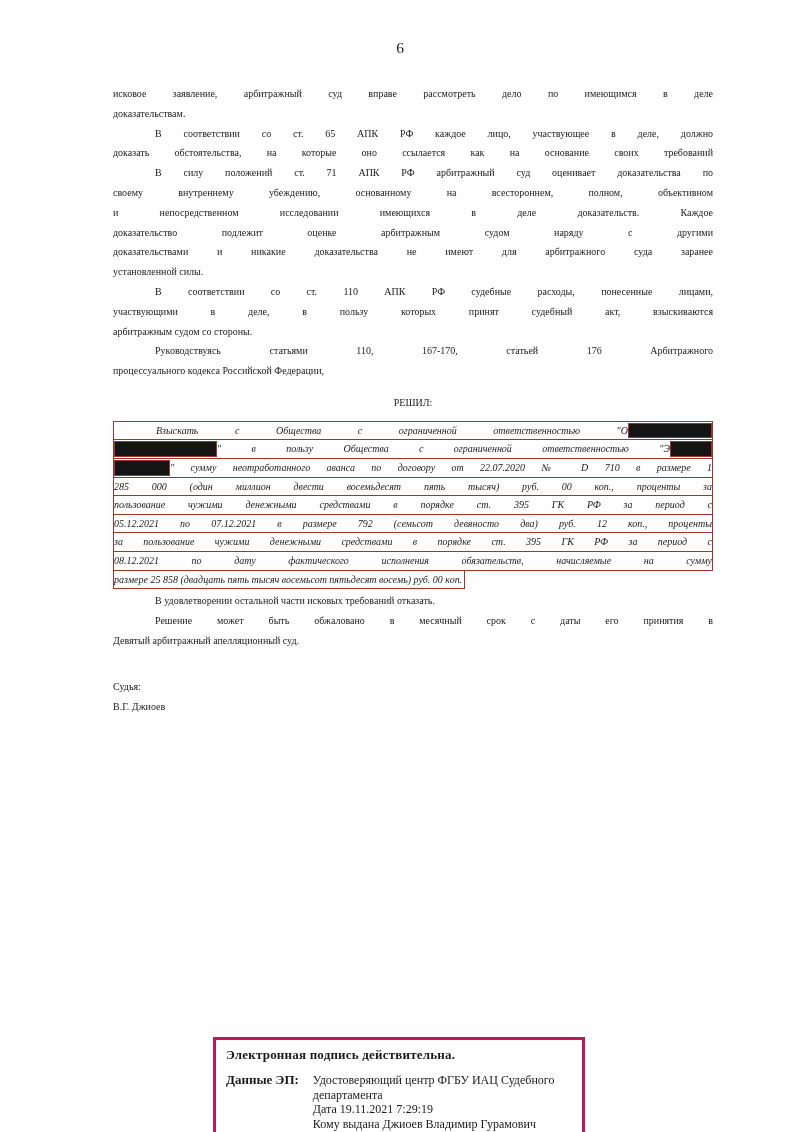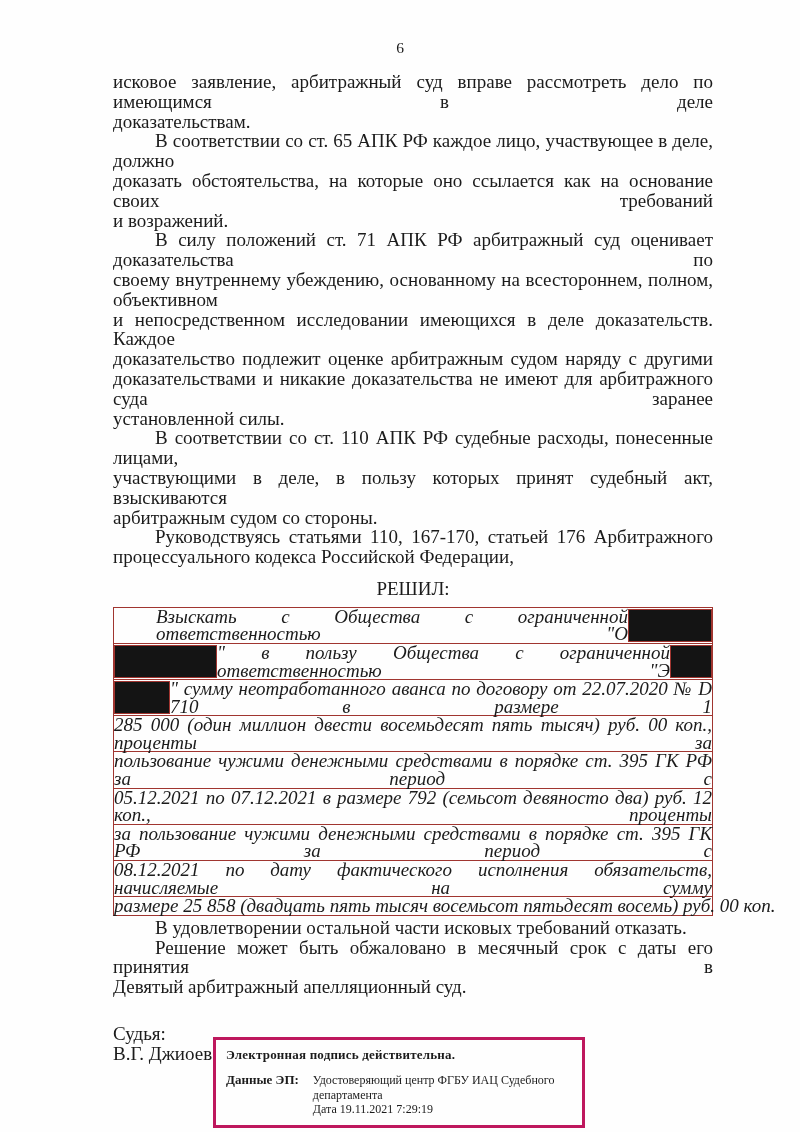--- a/index.html
+++ b/index.html
@@ -14,23 +14,23 @@
   }
   .page-number {
     position: absolute;
     top: 39px; left: 0; right: 0;
     text-align: center;
     font-size: 15.5px;
   }
   .content {
     position: absolute;
     left: 113px;
-    top: 72px;
+    top: 84px;
     width: 600px;
-    font-size: 19px;
+    font-size: 10px;
     line-height: 19.8px;
   }
   .line {
     text-align: justify;
     text-align-last: justify;
     white-space: normal;
   }
   .line.last { text-align-last: left; }
   .line.indent { text-indent: 42px; }
   .heading {
@@ -96,21 +96,20 @@
 
   <div class="page-number">6</div>
 
   <div class="content">
 
     <div id="paragraphs">
         <div class="line">исковое заявление, арбитражный суд вправе рассмотреть дело по имеющимся в деле</div>
         <div class="line last">доказательствам.</div>
         <div class="line indent">В соответствии со ст. 65 АПК РФ каждое лицо, участвующее в деле, должно</div>
         <div class="line">доказать обстоятельства, на которые оно ссылается как на основание своих требований</div>
-        <div class="line last">и возражений.</div>
         <div class="line indent">В силу положений ст. 71 АПК РФ арбитражный суд оценивает доказательства по</div>
         <div class="line">своему внутреннему убеждению, основанному на всестороннем, полном, объективном</div>
         <div class="line">и непосредственном исследовании имеющихся в деле доказательств. Каждое</div>
         <div class="line">доказательство подлежит оценке арбитражным судом наряду с другими</div>
         <div class="line">доказательствами и никакие доказательства не имеют для арбитражного суда заранее</div>
         <div class="line last">установленной силы.</div>
         <div class="line indent">В соответствии со ст. 110 АПК РФ судебные расходы, понесенные лицами,</div>
         <div class="line">участвующими в деле, в пользу которых принят судебный акт, взыскиваются</div>
         <div class="line last">арбитражным судом со стороны.</div>
         <div class="line indent">Руководствуясь статьями 110, 167-170, статьей 176 Арбитражного</div>
@@ -168,17 +167,18 @@
   </div>
 
   <div class="stamp">
     <div class="stamp-title">Электронная подпись действительна.</div>
     <div class="stamp-row">
       <div class="stamp-label">Данные ЭП:</div>
       <div class="stamp-details" id="stamp-details">
           <div>Удостоверяющий центр ФГБУ ИАЦ Судебного</div>
           <div>департамента</div>
           <div>Дата 19.11.2021 7:29:19</div>
+          <div>Кому выдана Джиоев Владимир Гурамович</div>
         </div>
     </div>
   </div>
 
 </div>
 
 </body></html>

